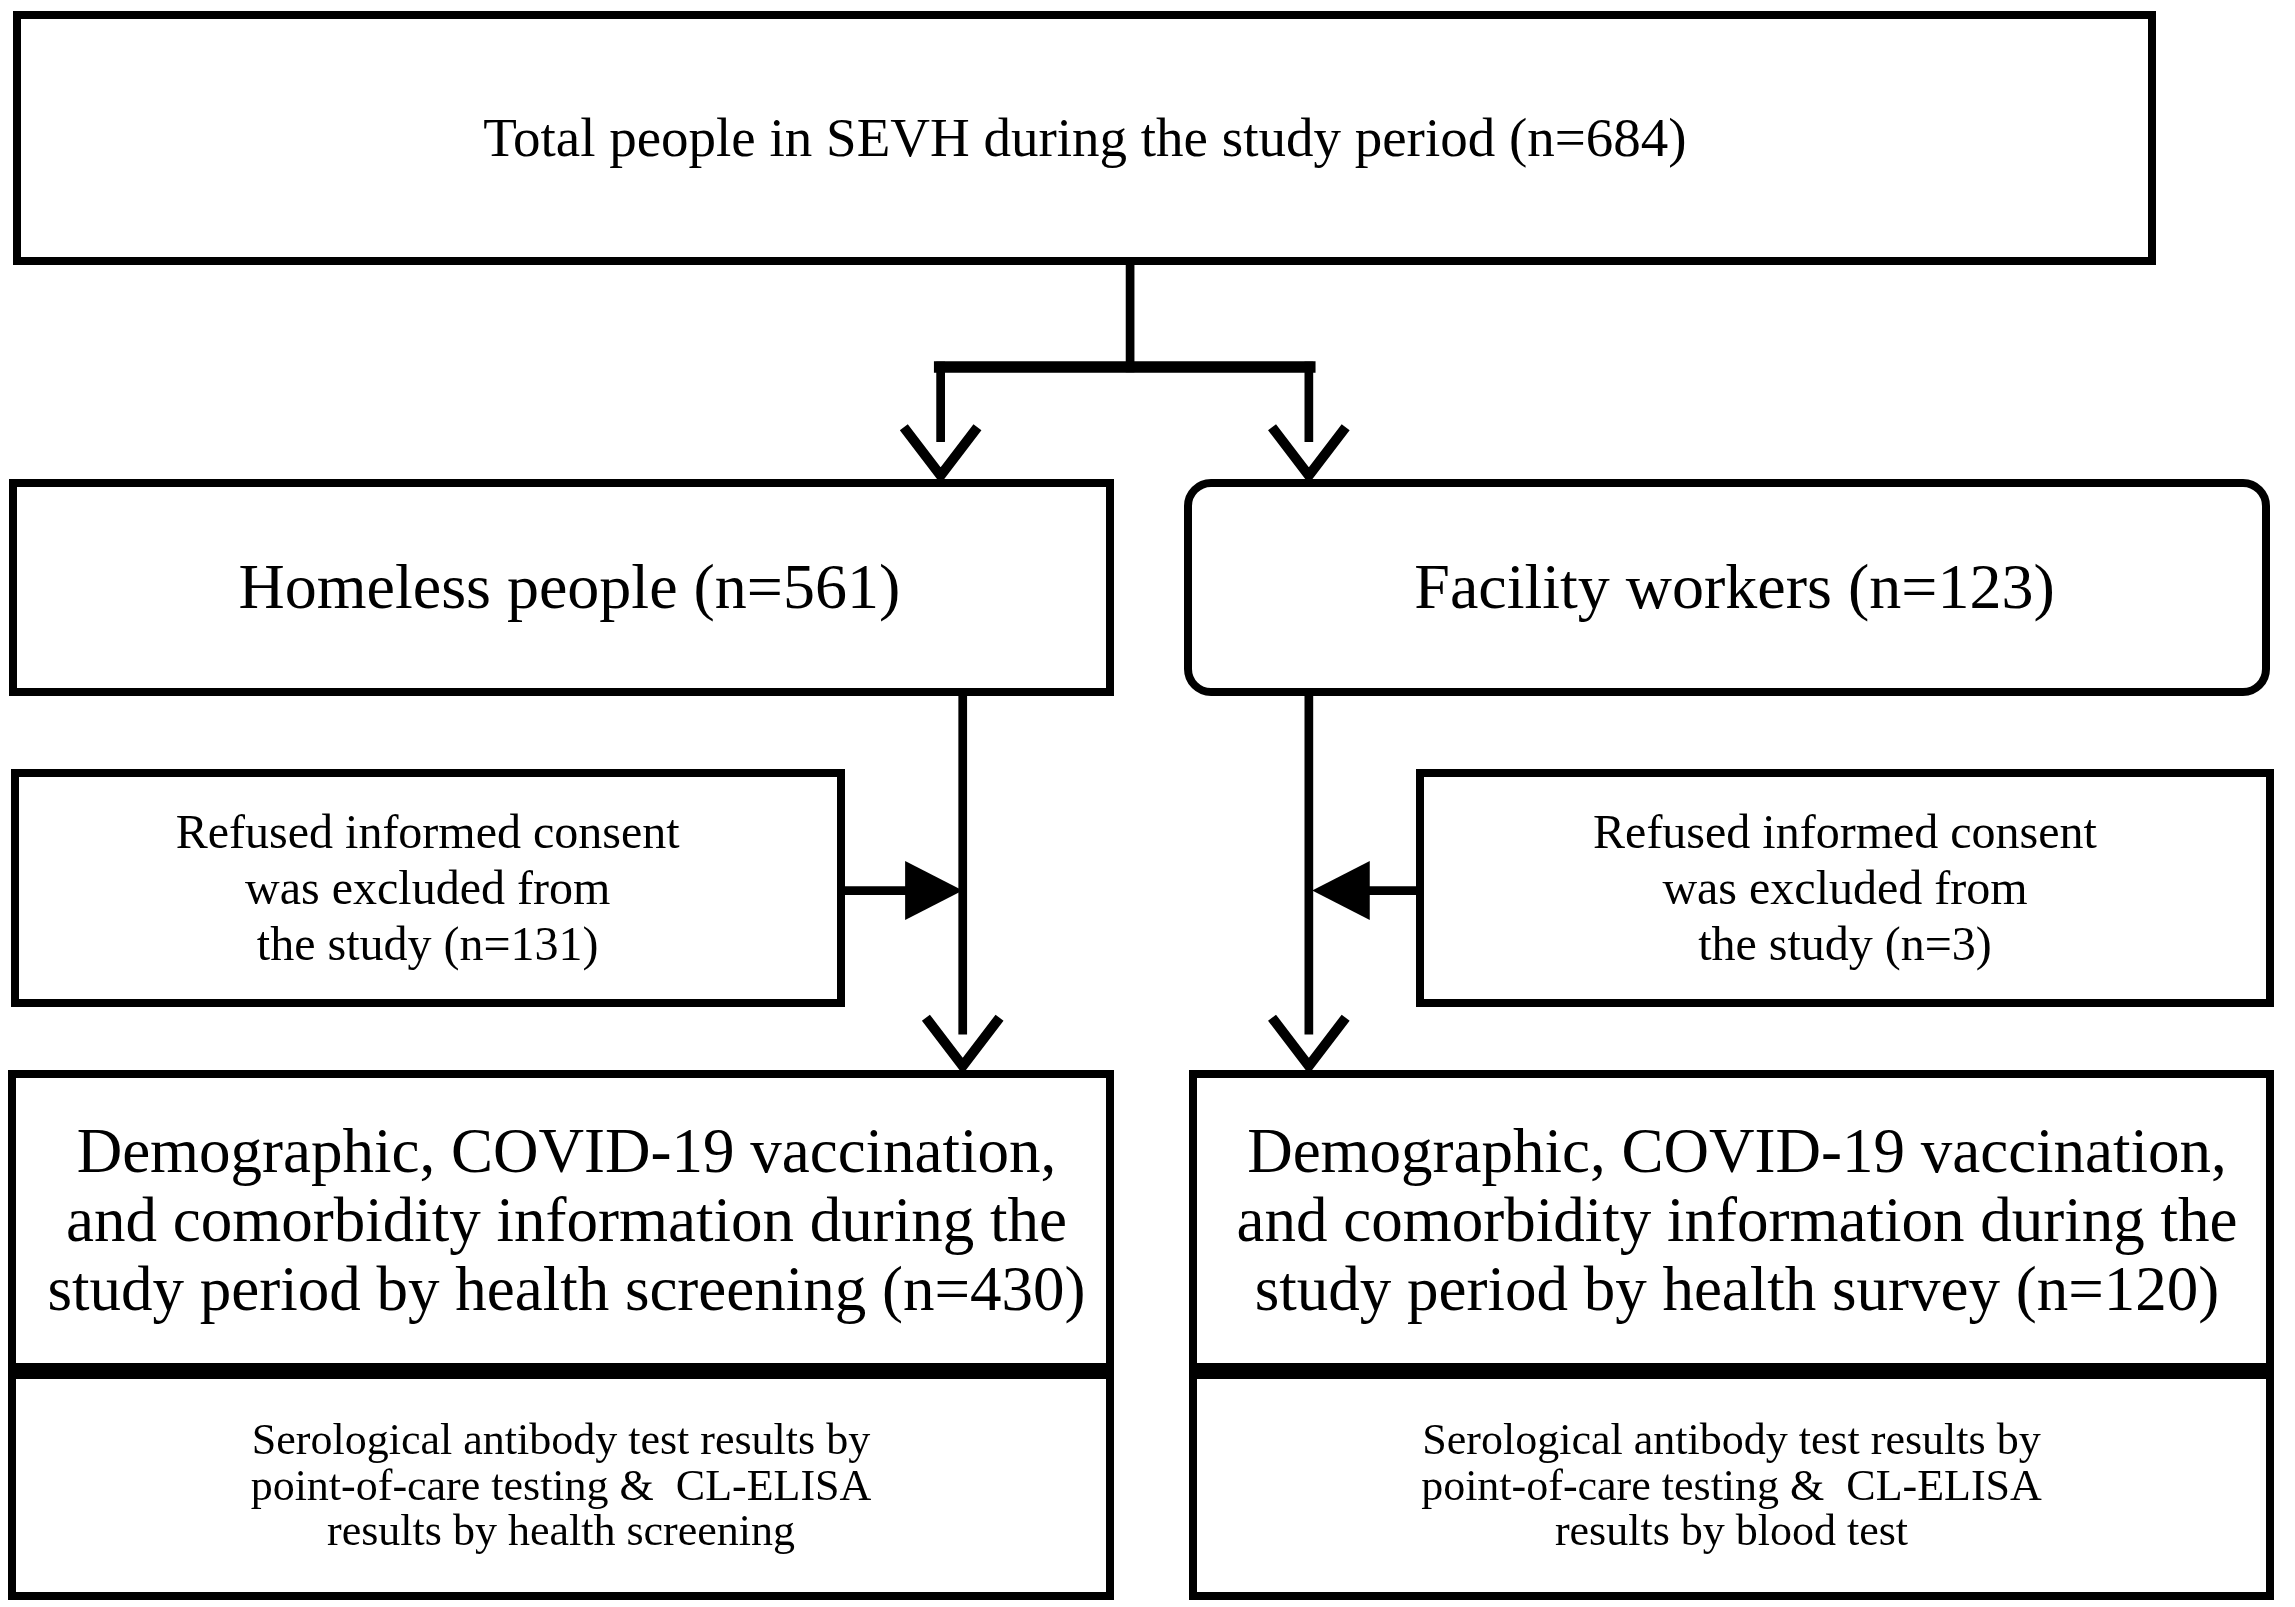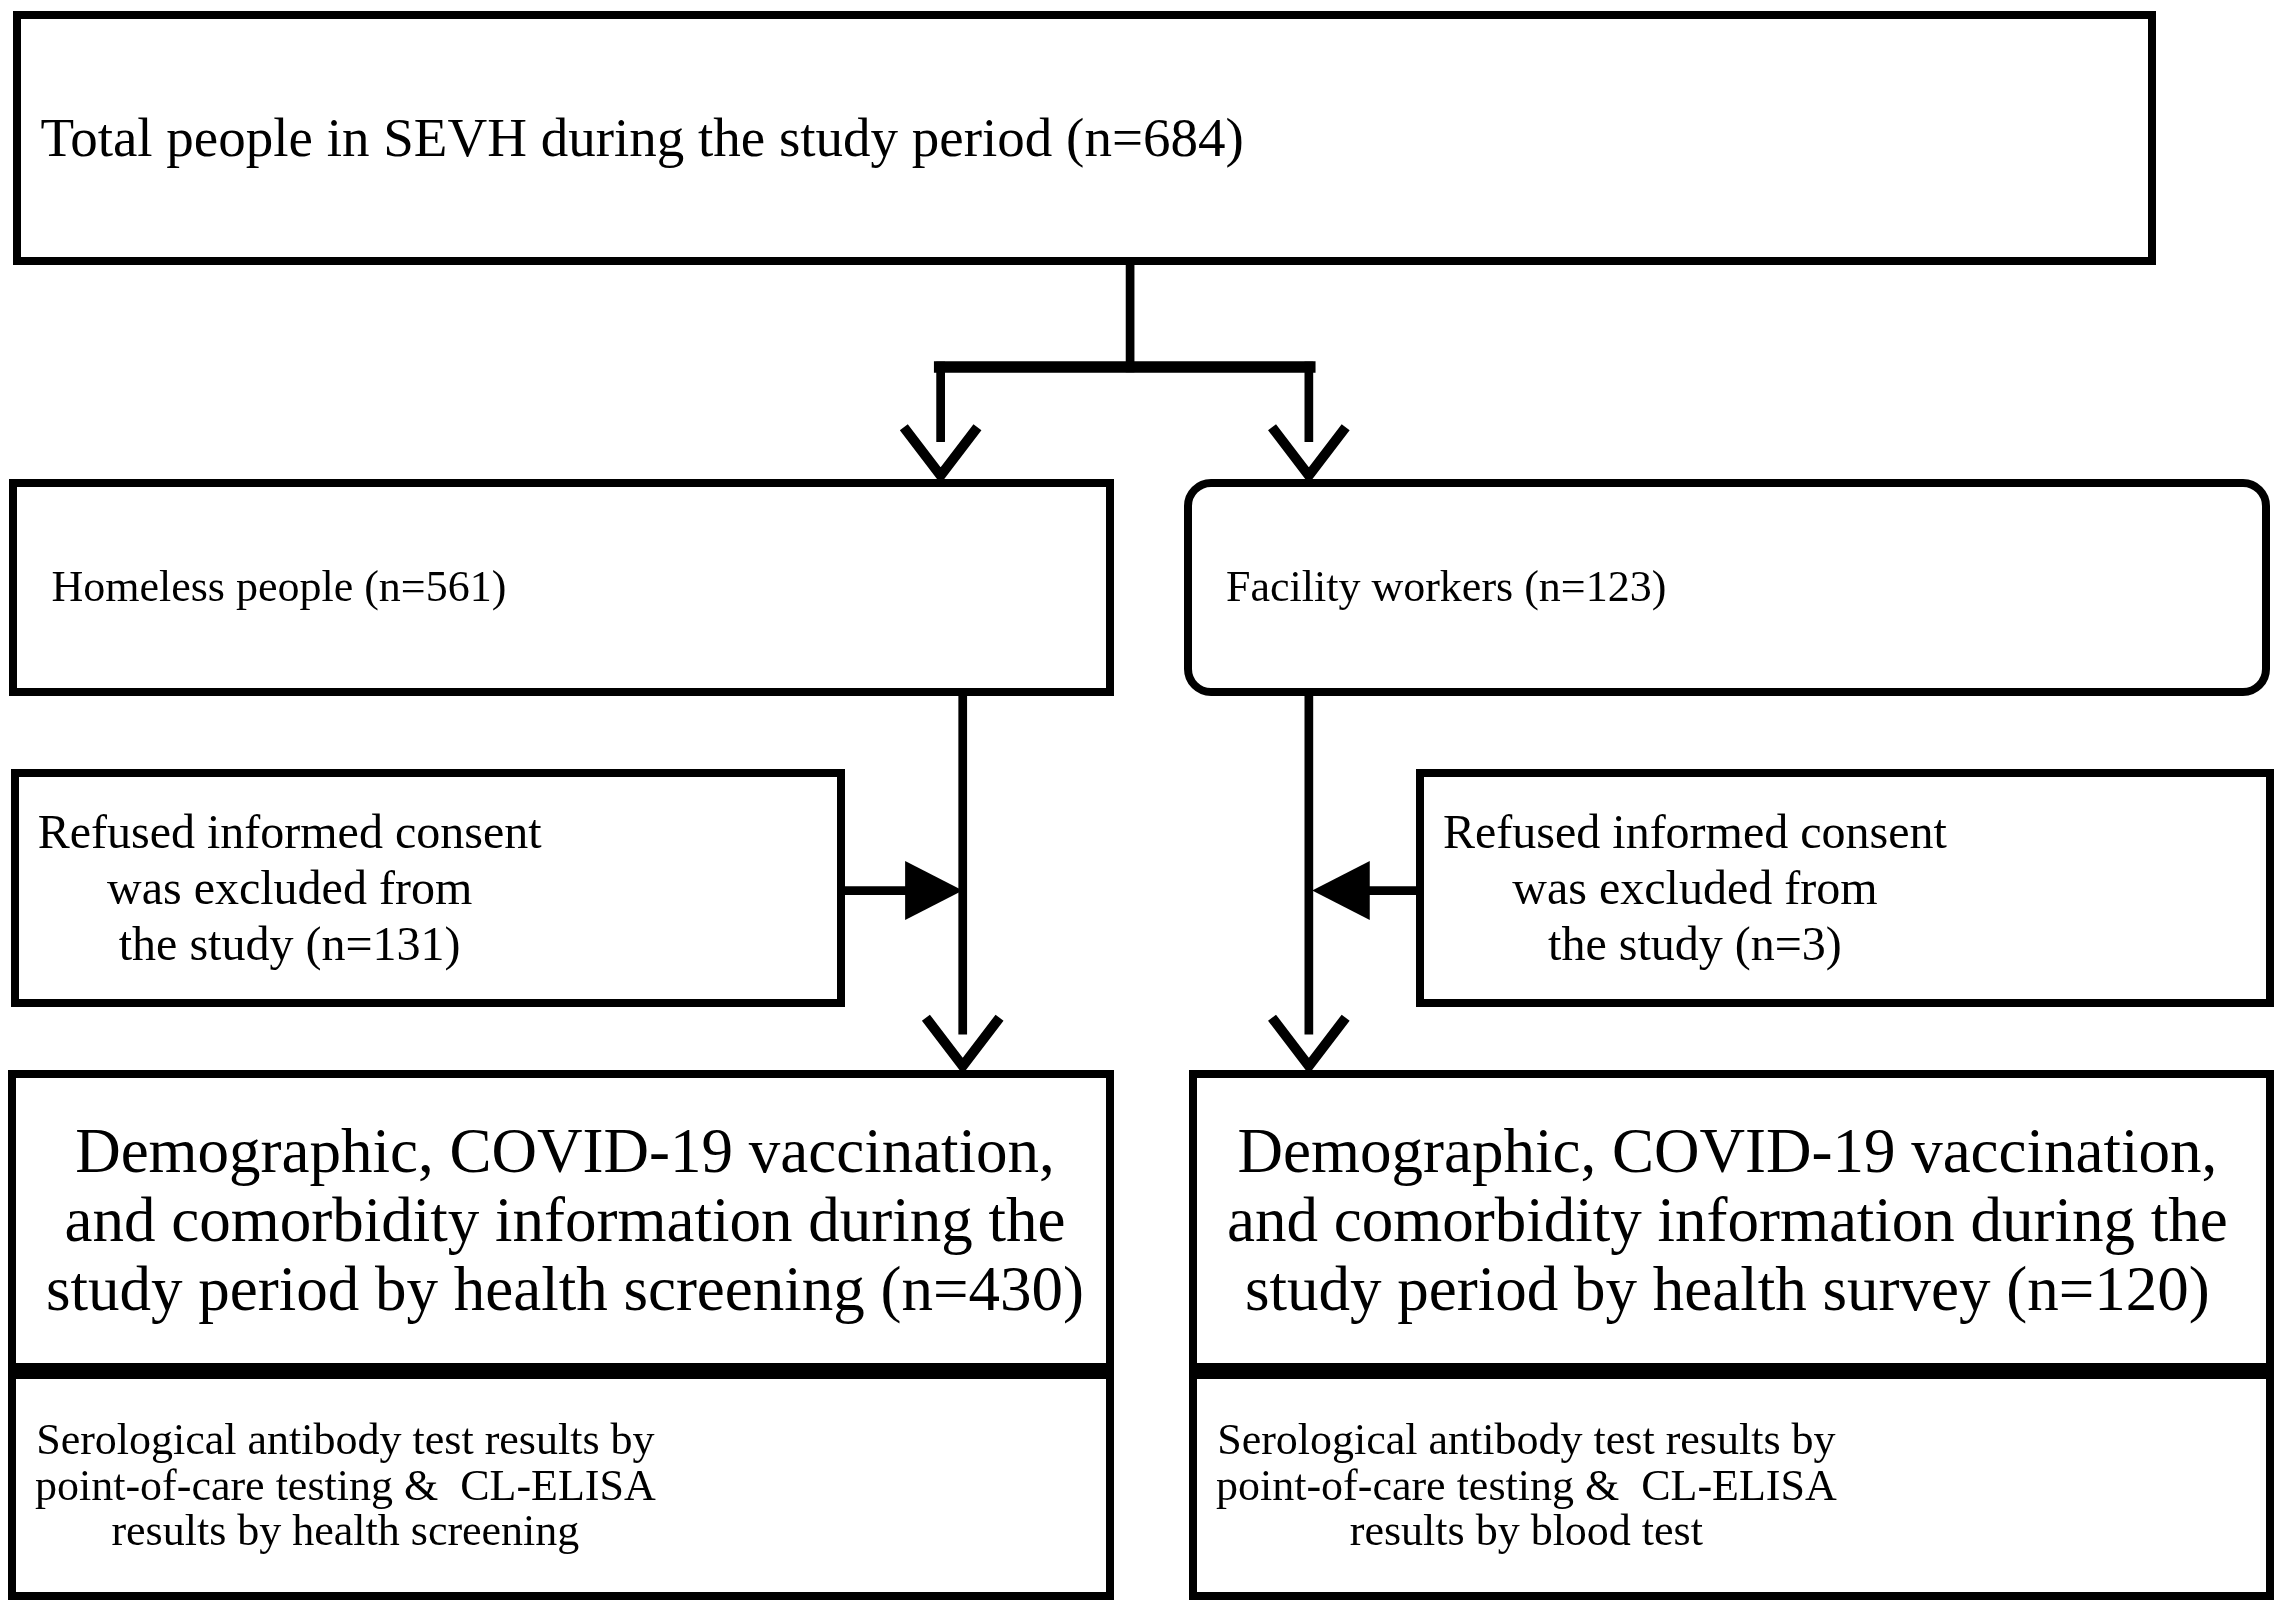--- a/index.html
+++ b/index.html
@@ -16,30 +16,31 @@
     color: #000000;
     overflow: hidden;
   }
   .box {
     position: absolute;
     box-sizing: border-box;
     border: 8px solid #000000;
     background: #ffffff;
     display: flex;
     align-items: center;
+    justify-content: center;
     text-align: center;
     z-index: 2;
   }
   .box .txt {
     white-space: pre-wrap;
     display: block;
     padding: 0 19px;
   }
   .fs-top  { font-size: 55px; line-height: 1.2; }
-  .fs-row2 { font-size: 44px; line-height: 1.2; padding-left: 15px; }
+  .fs-row2 { font-size: 64px; line-height: 1.2; padding-left: 15px; }
   .fs-excl { font-size: 48px; line-height: 1.17; }
   .fs-info { font-size: 63px; line-height: 1.10; padding-left: 11px; }
   .fs-sero { font-size: 44px; line-height: 1.04; font-family: Liberation Serif, serif; }
 
   #box-total      { left: 13.4px;   top: 10.7px;   width: 2143px; height: 254px; }
   #box-homeless   { left: 9.4px;   top: 479px;  width: 1105px; height: 217px; }
   #box-facility   { left: 1184px; top: 479px;  width: 1086px; height: 217px; border-radius: 27px; }
   #box-excl-left  { left: 10.7px;   top: 769px; width: 834px; height: 238px; }
   #box-excl-right { left: 1416px; top: 769px; width: 858px; height: 238px; }
   #box-info-left  { left: 8px;   top: 1070px; width: 1106px; height: 301px; }

